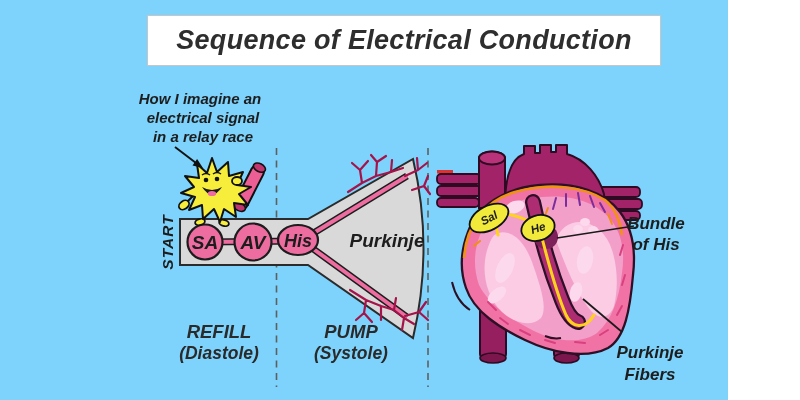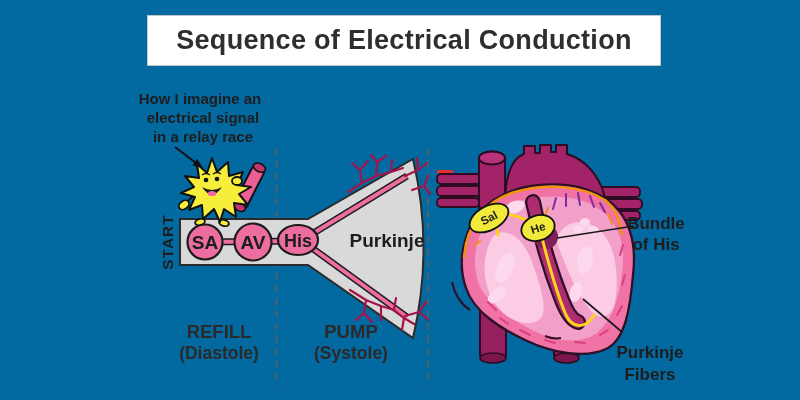--- a/index.html
+++ b/index.html
@@ -1,17 +1,17 @@
 <!DOCTYPE html>
 <html><head>
 <meta charset="utf-8">
 <style>
   html,body{margin:0;padding:0;background:#fff;width:800px;height:400px;overflow:hidden;
     font-family:"Liberation Sans","DejaVu Sans",sans-serif;}
-  .stage{position:relative;width:800px;height:400px;background:#0369a1;}
+  .stage{position:relative;width:728px;height:400px;background:#7dd3fc;font-style:italic;}
   .title-box{position:absolute;left:147px;top:15px;width:512px;height:49px;
     border:1.5px solid #c6c6c6;background:#fff;display:flex;align-items:center;justify-content:center;
     font-size:27px;font-weight:700;color:#2e2e2e;letter-spacing:.3px;}
   svg{position:absolute;left:0;top:0;}
   svg text{font-family:"Liberation Sans","DejaVu Sans",sans-serif;fill:#1d1d1d;}
   .ann{font-size:15px;font-weight:600;text-anchor:middle;}
   .node-lbl{font-size:19px;font-weight:600;text-anchor:middle;}
   .purk-lbl{font-size:19px;font-weight:600;text-anchor:middle;}
   .start-lbl{font-size:15.5px;font-weight:700;letter-spacing:1px;text-anchor:middle;}
   .phase-main{font-size:18.5px;font-weight:700;text-anchor:middle;fill:#2a2a2a;}

